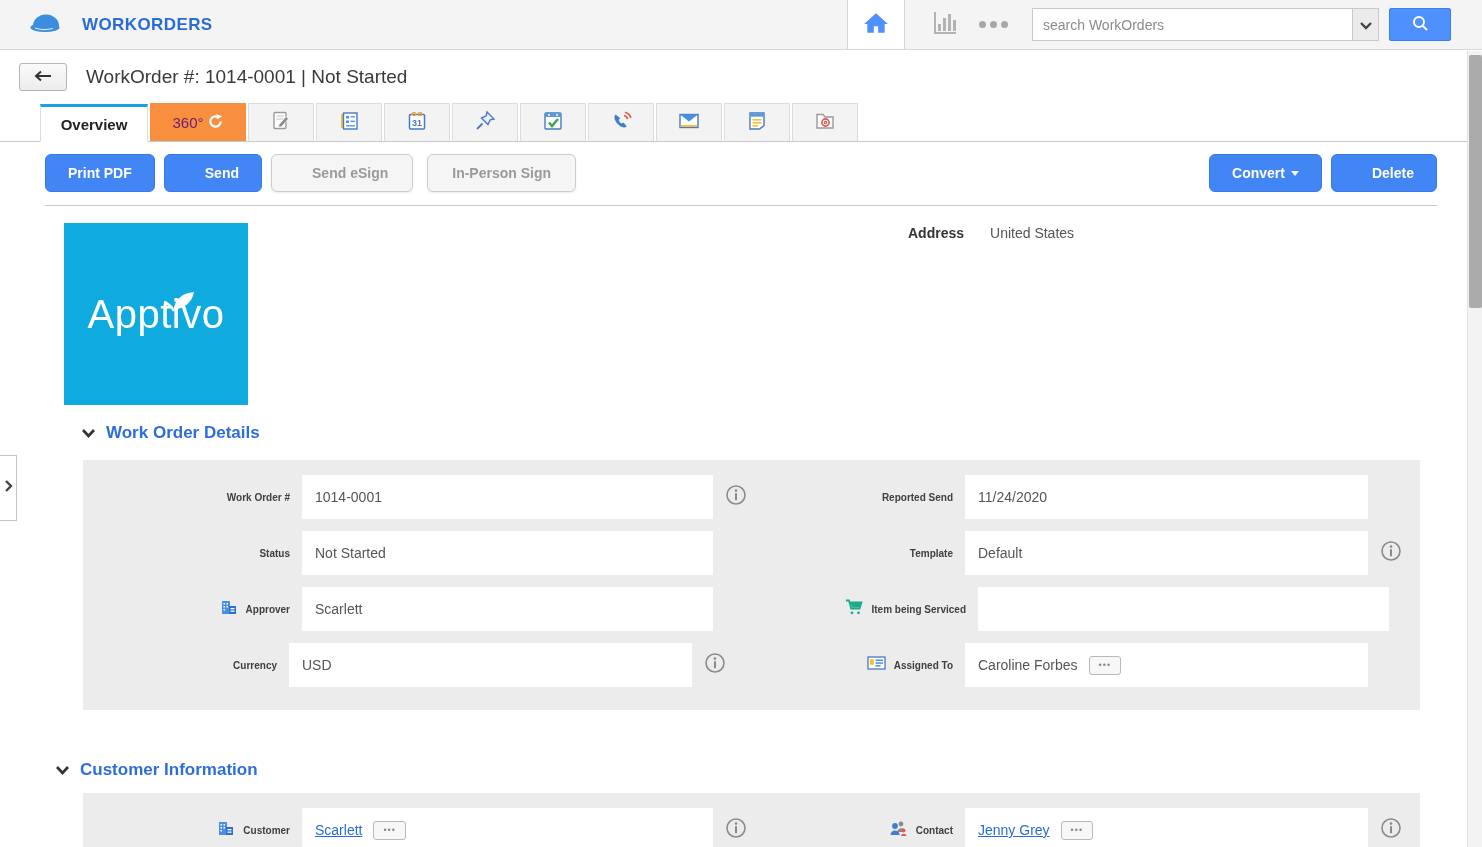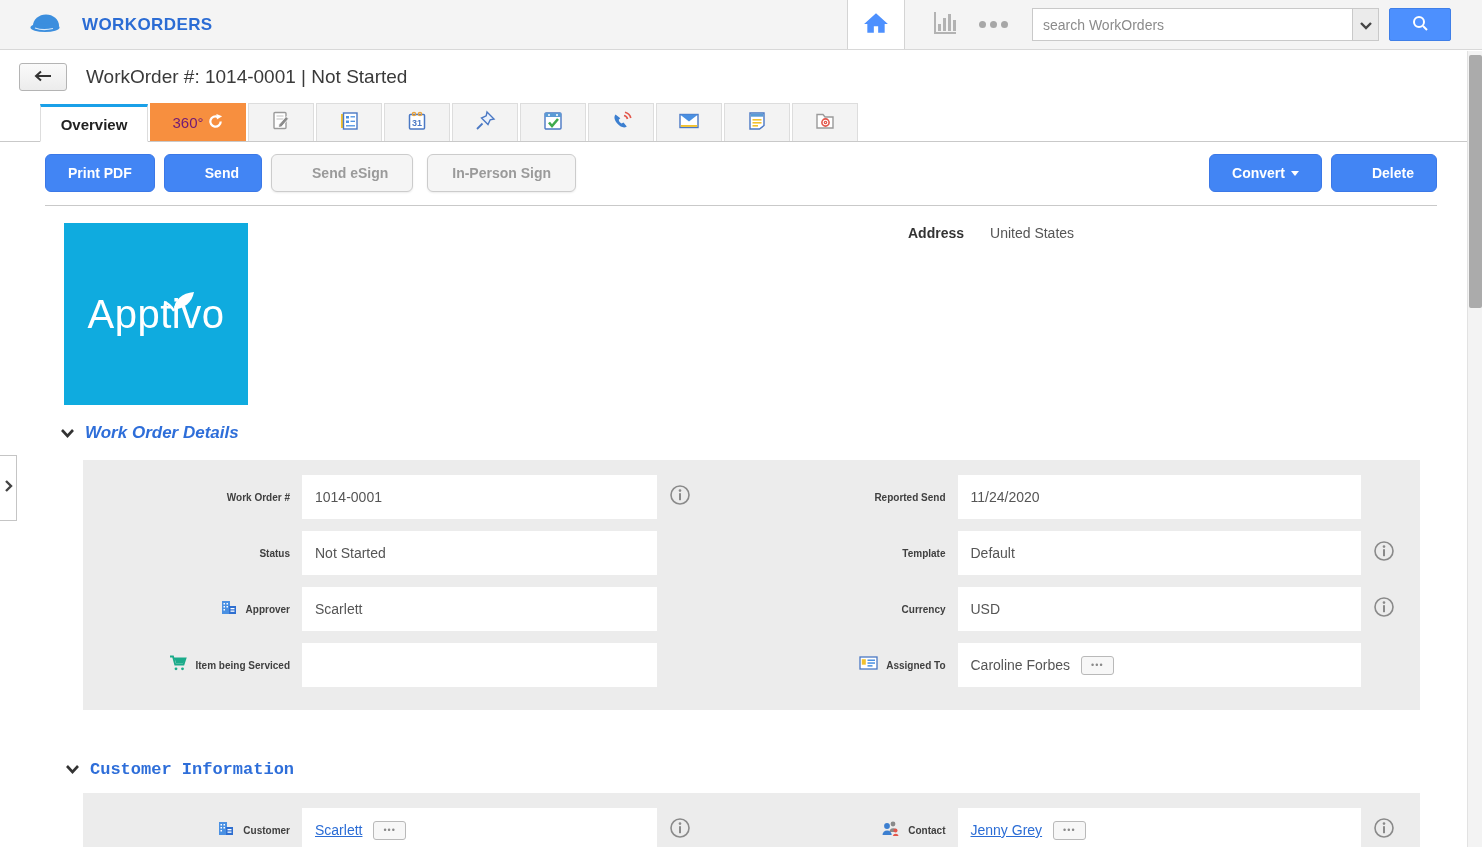--- a/index.html
+++ b/index.html
@@ -47,33 +47,33 @@
   .content { position:absolute; top:204px; left:0; width:1482px; height:643px; }
   .apptivo-logo { position:absolute; left:64px; top:19px; width:184px; height:182px; background:#0fabdf; display:flex; align-items:center; justify-content:center; }
   .apptivo-word { color:#fff; font-size:40px; letter-spacing:.5px; position:relative; font-family:"Liberation Sans",sans-serif; }
   .apptivo-leaf { position:absolute; right:28px; top:-16px; }
   .address-row { position:absolute; left:908px; top:21px; display:flex; gap:26px; font-size:14px; }
   .addr-label { font-weight:bold; color:#333; }
   .addr-value { color:#555; }
 
   .section-header { position:absolute; display:flex; align-items:center; gap:10px; cursor:pointer; }
   .section-title { font-size:17px; font-weight:bold; color:#2e6ed9; }
-  .sh-1 { left:60px; top:219px;font-style:italic; }
-  .sh-2 { left:65px; top:556px;font-family:Liberation Mono, monospace; }
+  .sh-1 { left:81px; top:219px; }
+  .sh-2 { left:55px; top:556px; }
 
   .panel { position:absolute; left:83px; width:1337px; background:#ececec; }
   .panel-1 { top:256px; height:250px; }
   .panel-2 { top:589px; height:120px; }
   .panel-grid { display:grid; grid-template-columns:1fr 1fr; row-gap:12px; padding:15px 0 20px 0; }
   .cell { display:flex; align-items:center; height:44px; }
   .label-wrap { display:flex; align-items:center; justify-content:flex-end; gap:8px; padding-right:12px; }
   .cell-l .label-wrap { width:219px; }
   .cell-r .label-wrap { width:206px; }
   .f-label { font-size:10px; font-weight:bold; color:#404040; white-space:nowrap; }
-  .field { width:355px; height:44px; background:#fff; display:flex; align-items:center; padding-left:13px; font-size:14px; color:#555; }
+  .field { width:411px; height:44px; background:#fff; display:flex; align-items:center; padding-left:13px; font-size:14px; color:#555; }
   .cell-r .field { width:403px; }
   .info-slot { width:46px; display:flex; justify-content:center; }
   .link { color:#2a6cd5; text-decoration:underline; cursor:pointer; }
   .more-btn { margin-left:11px; padding:4px 9px; border:1px solid #b9b9b9; border-radius:3px; background:#f7f7f7; color:#8a8a8a; font-size:9px; letter-spacing:1px; cursor:pointer; line-height:1; }
 
   
   .left-expander { position:absolute; left:0; top:455px; width:17px; height:66px; background:#fff; border:1px solid #c5c5c5; border-left:none; display:flex; align-items:center; justify-content:center; cursor:pointer; z-index:5; }
 
   
   .scrollbar { position:absolute; right:0; top:51px; bottom:0; width:15px; background:#f3f3f3; border-left:1px solid #e2e2e2; z-index:9; }
@@ -360,50 +360,50 @@
               <rect x="9" y="7" width="7" height="8" fill="#2f6fd0"></rect>
               <rect x="10.5" y="9" width="4" height="1.3" fill="#fff"></rect>
                 <rect x="10.5" y="11.5" width="4" height="1.3" fill="#fff"></rect>
             </svg>
           </span>
           <span class="f-label">Approver</span>
         </div>
         <div class="field">Scarlett</div>
         <div class="info-slot"></div>
       </div>
+      <div class="cell cell-l">
+        <div class="label-wrap">
+          <span>
+            <svg width="19" height="18" viewBox="0 0 19 18">
+              <path d="M1 2.5 h3 l2.2 8 h8.3 l2-6 H5" fill="none" stroke="#1aab8a" stroke-width="1.8"></path>
+              <path d="M5.6 4.5 h10.4 l-1.6 5 h-7.4 z" fill="#1aab8a"></path>
+              <circle cx="7" cy="14.8" r="1.4" fill="#1aab8a"></circle>
+              <circle cx="13.5" cy="14.8" r="1.4" fill="#1aab8a"></circle>
+            </svg>
+          </span>
+          <span class="f-label">Item being Serviced</span>
+        </div>
+        <div class="field"></div>
+        <div class="info-slot"></div>
+      </div>
+
       <div class="cell cell-r">
         <div class="label-wrap">
             <span class="f-label">Currency</span>
           </div>
         <div class="field">USD</div>
         <div class="info-slot">
             <span>
           <svg width="22" height="22" viewBox="0 0 22 22">
                 <circle cx="11" cy="11" r="9" fill="none" stroke="#8a8a8a" stroke-width="1.6"></circle>
                 <circle cx="11" cy="6.6" r="1.3" fill="#8a8a8a"></circle>
                 <rect x="10" y="9.2" width="2" height="7" fill="#8a8a8a"></rect>
               </svg>
         </span>
           </div>
-      </div>
-
-      <div class="cell cell-l">
-        <div class="label-wrap">
-          <span>
-            <svg width="19" height="18" viewBox="0 0 19 18">
-              <path d="M1 2.5 h3 l2.2 8 h8.3 l2-6 H5" fill="none" stroke="#1aab8a" stroke-width="1.8"></path>
-              <path d="M5.6 4.5 h10.4 l-1.6 5 h-7.4 z" fill="#1aab8a"></path>
-              <circle cx="7" cy="14.8" r="1.4" fill="#1aab8a"></circle>
-              <circle cx="13.5" cy="14.8" r="1.4" fill="#1aab8a"></circle>
-            </svg>
-          </span>
-          <span class="f-label">Item being Serviced</span>
-        </div>
-        <div class="field"></div>
-        <div class="info-slot"></div>
       </div>
       <div class="cell cell-r">
         <div class="label-wrap">
           <span>
             <svg width="19" height="14" viewBox="0 0 19 14">
               <rect x="1" y="1" width="17" height="12" fill="#fff" stroke="#4a78c4" stroke-width="1.3"></rect>
               <rect x="2.8" y="3.2" width="4" height="5.5" fill="#f2c12e"></rect>
               <rect x="8.5" y="3.5" width="7.5" height="1.5" fill="#4a90e2"></rect>
               <rect x="8.5" y="6.3" width="7.5" height="1.5" fill="#4a90e2"></rect>
               <rect x="8.5" y="9.1" width="5" height="1.5" fill="#4a90e2"></rect>

